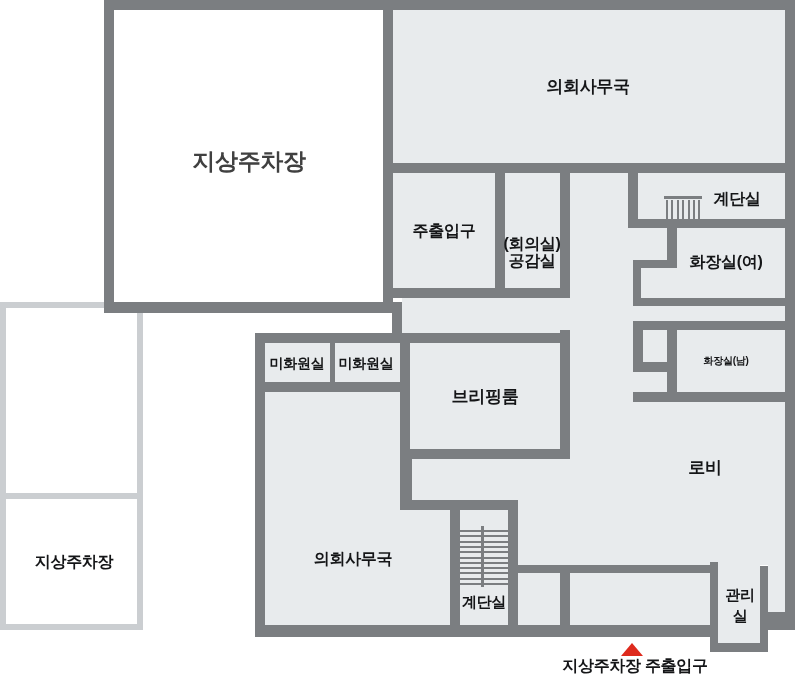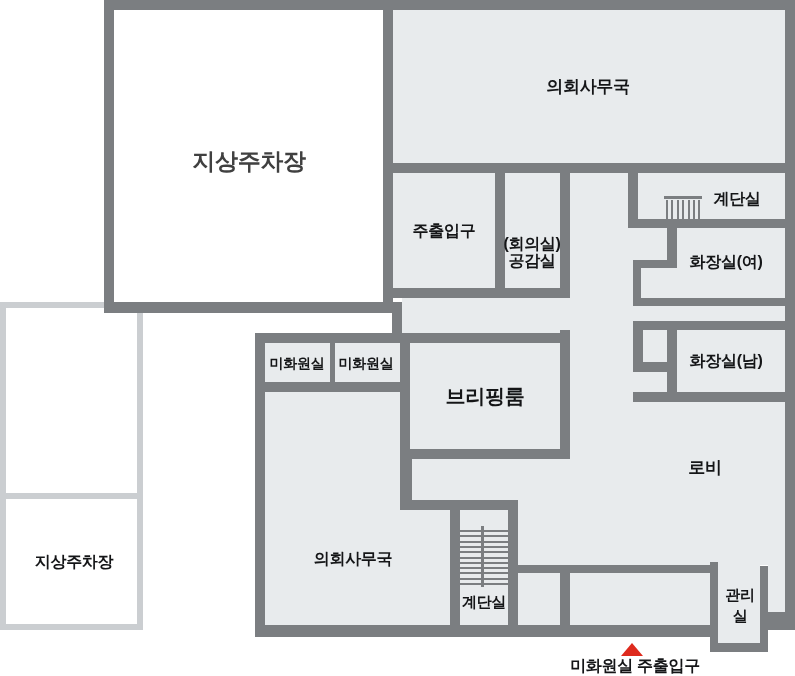--- a/index.html
+++ b/index.html
@@ -116,26 +116,26 @@
       <div class="rect" style="left: 460px; top: 583px; width: 48px; height: 2px; background: rgb(123, 126, 129);"></div>
     </div>
   <div id="layer-labels">
       <div class="lbl" style="left: 249px; top: 161px; font-size: 23px; color: #404040;">지상주차장</div>
       <div class="lbl" style="left: 588px; top: 86px; font-size: 17px; color: rgb(20, 21, 23);">의회사무국</div>
       <div class="lbl" style="left: 444px; top: 231px; font-size: 16px; color: rgb(20, 21, 23);">주출입구</div>
       <div class="lbl" style="left: 532px; top: 225px; font-size: 16px; color: rgb(20, 21, 23); margin-top: 36px;">공감실</div>
       <div class="lbl" style="left: 532px; top: 244px; font-size: 16px; color: rgb(20, 21, 23);">(회의실)</div>
       <div class="lbl" style="left: 737px; top: 199px; font-size: 16px; color: rgb(20, 21, 23);">계단실</div>
       <div class="lbl" style="left: 726px; top: 262px; font-size: 16px; color: rgb(20, 21, 23); text-align: right;">화장실(여)</div>
-      <div class="lbl" style="left: 726px; top: 361px; font-size: 16px; color: rgb(20, 21, 23);">화장실(남)</div>
+      <div class="lbl" style="left: 726px; top: 361px; font-size: 10px; color: rgb(20, 21, 23);">화장실(남)</div>
       <div class="lbl" style="left: 297px; top: 363px; font-size: 14px; color: rgb(20, 21, 23);">미화원실</div>
       <div class="lbl" style="left: 366px; top: 363px; font-size: 14px; color: rgb(20, 21, 23);">미화원실</div>
-      <div class="lbl" style="left: 485px; top: 396px; font-size: 20px; color: rgb(20, 21, 23);">브리핑룸</div>
+      <div class="lbl" style="left: 485px; top: 396px; font-size: 17px; color: rgb(20, 21, 23);">브리핑룸</div>
       <div class="lbl" style="left: 705px; top: 467px; font-size: 17px; color: rgb(20, 21, 23);">로비</div>
       <div class="lbl" style="left: 353px; top: 559px; font-size: 16px; color: rgb(20, 21, 23);">의회사무국</div>
       <div class="lbl" style="left: 484px; top: 601px; font-size: 15px; color: rgb(20, 21, 23);">계단실</div>
       <div class="lbl" style="left: 740px; top: 594px; font-size: 15px; color: rgb(20, 21, 23);">관리</div>
       <div class="lbl" style="left: 740px; top: 615px; font-size: 15px; color: rgb(20, 21, 23);">실</div>
       <div class="lbl" style="left: 74px; top: 562px; font-size: 16px; color: rgb(20, 21, 23);">지상주차장</div>
     </div>
   <div class="marker" id="entrance-marker" style="left: 621px; top: 643px; border-bottom: 13px solid rgb(222, 42, 29);"></div>
-  <div class="entrance-lbl" id="entrance-label" style="left: 635px; top: 666px; font-size: 16px; color: rgb(20, 21, 23);">미화원실 주출입구</div>
+  <div class="entrance-lbl" id="entrance-label" style="left: 635px; top: 666px; font-size: 16px; color: rgb(20, 21, 23);">지상주차장 주출입구</div>
 </div>
 
 </body></html>

